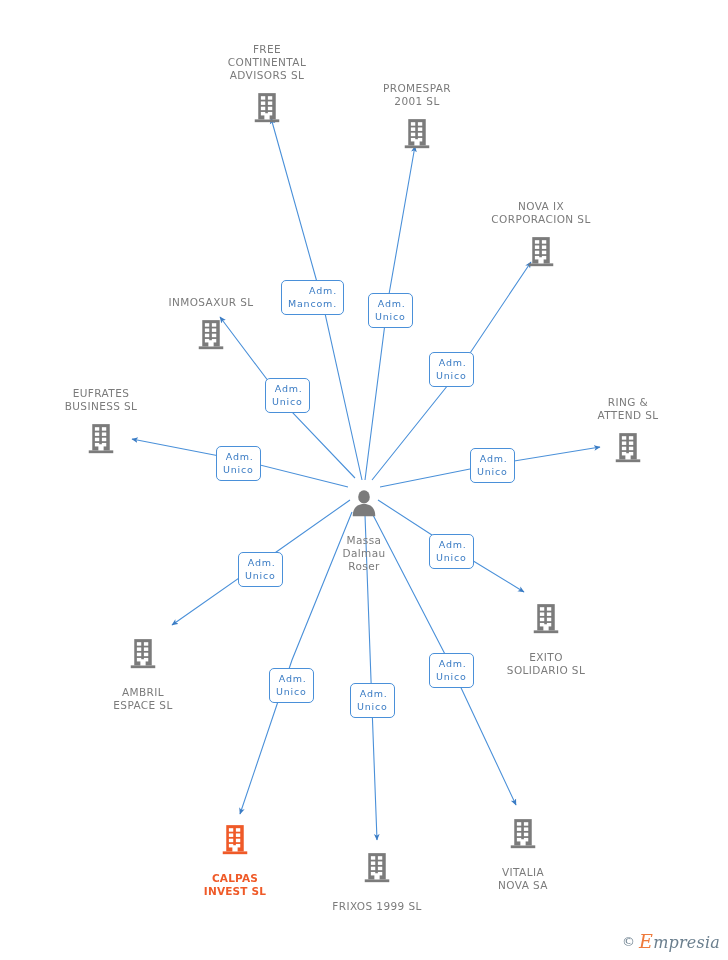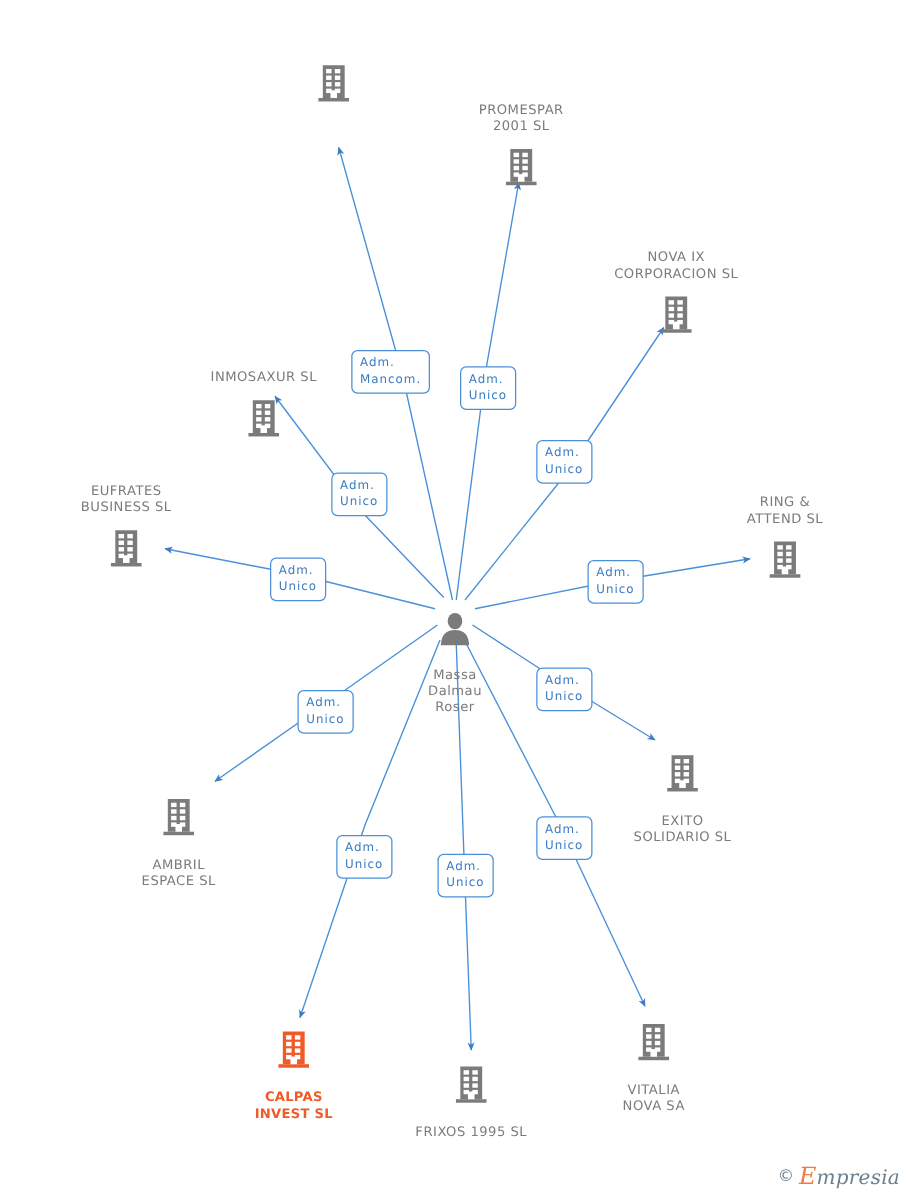--- a/index.html
+++ b/index.html
@@ -57,21 +57,21 @@
     position: absolute;
     box-sizing: border-box;
     background: #ffffff;
     border: 1px solid #4a90d9;
     border-radius: 5px;
     color: #3b7cc4;
     font-size: 9.5px;
     letter-spacing: 0.8px;
     line-height: 13px;
     padding: 3px 6px 4px 6px;
-    text-align: left;
+    text-align: right;
     white-space: pre-line;
     font-family: "DejaVu Sans", sans-serif;
   }
   .footer-logo {
     position: absolute;
     right: 8px;
     bottom: 8px;
     display: flex;
     align-items: center;
     gap: 4px;
@@ -114,20 +114,23 @@
         <path d="M 378,500 L 452,548 L 524,592" fill="none" stroke="#4a90d9" stroke-width="1.1" marker-end="url(#arrow)"></path>
         <path d="M 350,500 L 262,562 L 172,625" fill="none" stroke="#4a90d9" stroke-width="1.1" marker-end="url(#arrow)"></path>
         <path d="M 352,512 L 292,660 L 240,814" fill="none" stroke="#4a90d9" stroke-width="1.1" marker-end="url(#arrow)"></path>
         <path d="M 365,515 L 371,680 L 377,840" fill="none" stroke="#4a90d9" stroke-width="1.1" marker-end="url(#arrow)"></path>
         <path d="M 372,513 L 448,660 L 516,805" fill="none" stroke="#4a90d9" stroke-width="1.1" marker-end="url(#arrow)"></path>
       </g>
   </svg>
 
   <div id="nodes-layer">
       <div class="node" style="left: 267px; top: 43px;">
+        <div class="label above">FREE
+CONTINENTAL
+ADVISORS SL</div>
         <div class="icon-wrap">
           <svg viewBox="0 0 32 36" width="28" height="32">
             <path d="M6,1 H26 V31 H6 Z" fill="#7b7b7b"></path>
             <rect x="2" y="31" width="28" height="3.2" fill="#7b7b7b"></rect>
             <rect x="9" y="4.5" width="5" height="4" fill="#ffffff"></rect>
             <rect x="17" y="4.5" width="5" height="4" fill="#ffffff"></rect>
             <rect x="9" y="10.5" width="5" height="4" fill="#ffffff"></rect>
             <rect x="17" y="10.5" width="5" height="4" fill="#ffffff"></rect>
             <rect x="9" y="16.5" width="5" height="4" fill="#ffffff"></rect>
             <rect x="17" y="16.5" width="5" height="4" fill="#ffffff"></rect>
@@ -316,21 +319,21 @@
             <rect x="17" y="4.5" width="5" height="4" fill="#ffffff"></rect>
             <rect x="9" y="10.5" width="5" height="4" fill="#ffffff"></rect>
             <rect x="17" y="10.5" width="5" height="4" fill="#ffffff"></rect>
             <rect x="9" y="16.5" width="5" height="4" fill="#ffffff"></rect>
             <rect x="17" y="16.5" width="5" height="4" fill="#ffffff"></rect>
             <rect x="9" y="22.5" width="5" height="4" fill="#ffffff"></rect>
             <rect x="17" y="22.5" width="5" height="4" fill="#ffffff"></rect>
             <rect x="13" y="24" width="6" height="7" fill="#ffffff"></rect>
           </svg>
         </div>
-        <div class="label below">FRIXOS 1995 SL</div>
+        <div class="label below">FRIXOS 1999 SL</div>
       </div>
       <div class="node" style="left: 364px; top: 478px;">
         <div class="icon-wrap">
           <svg viewBox="0 0 32 32" width="30" height="30">
             <ellipse cx="16" cy="9.5" rx="6.2" ry="7" fill="#7b7b7b"></ellipse>
             <path d="M16,17 C24,17 28,22 28,30 L4,30 C4,22 8,17 16,17 Z" fill="#7b7b7b"></path>
           </svg>
         </div>
         <div class="label below">Massa
 Dalmau

